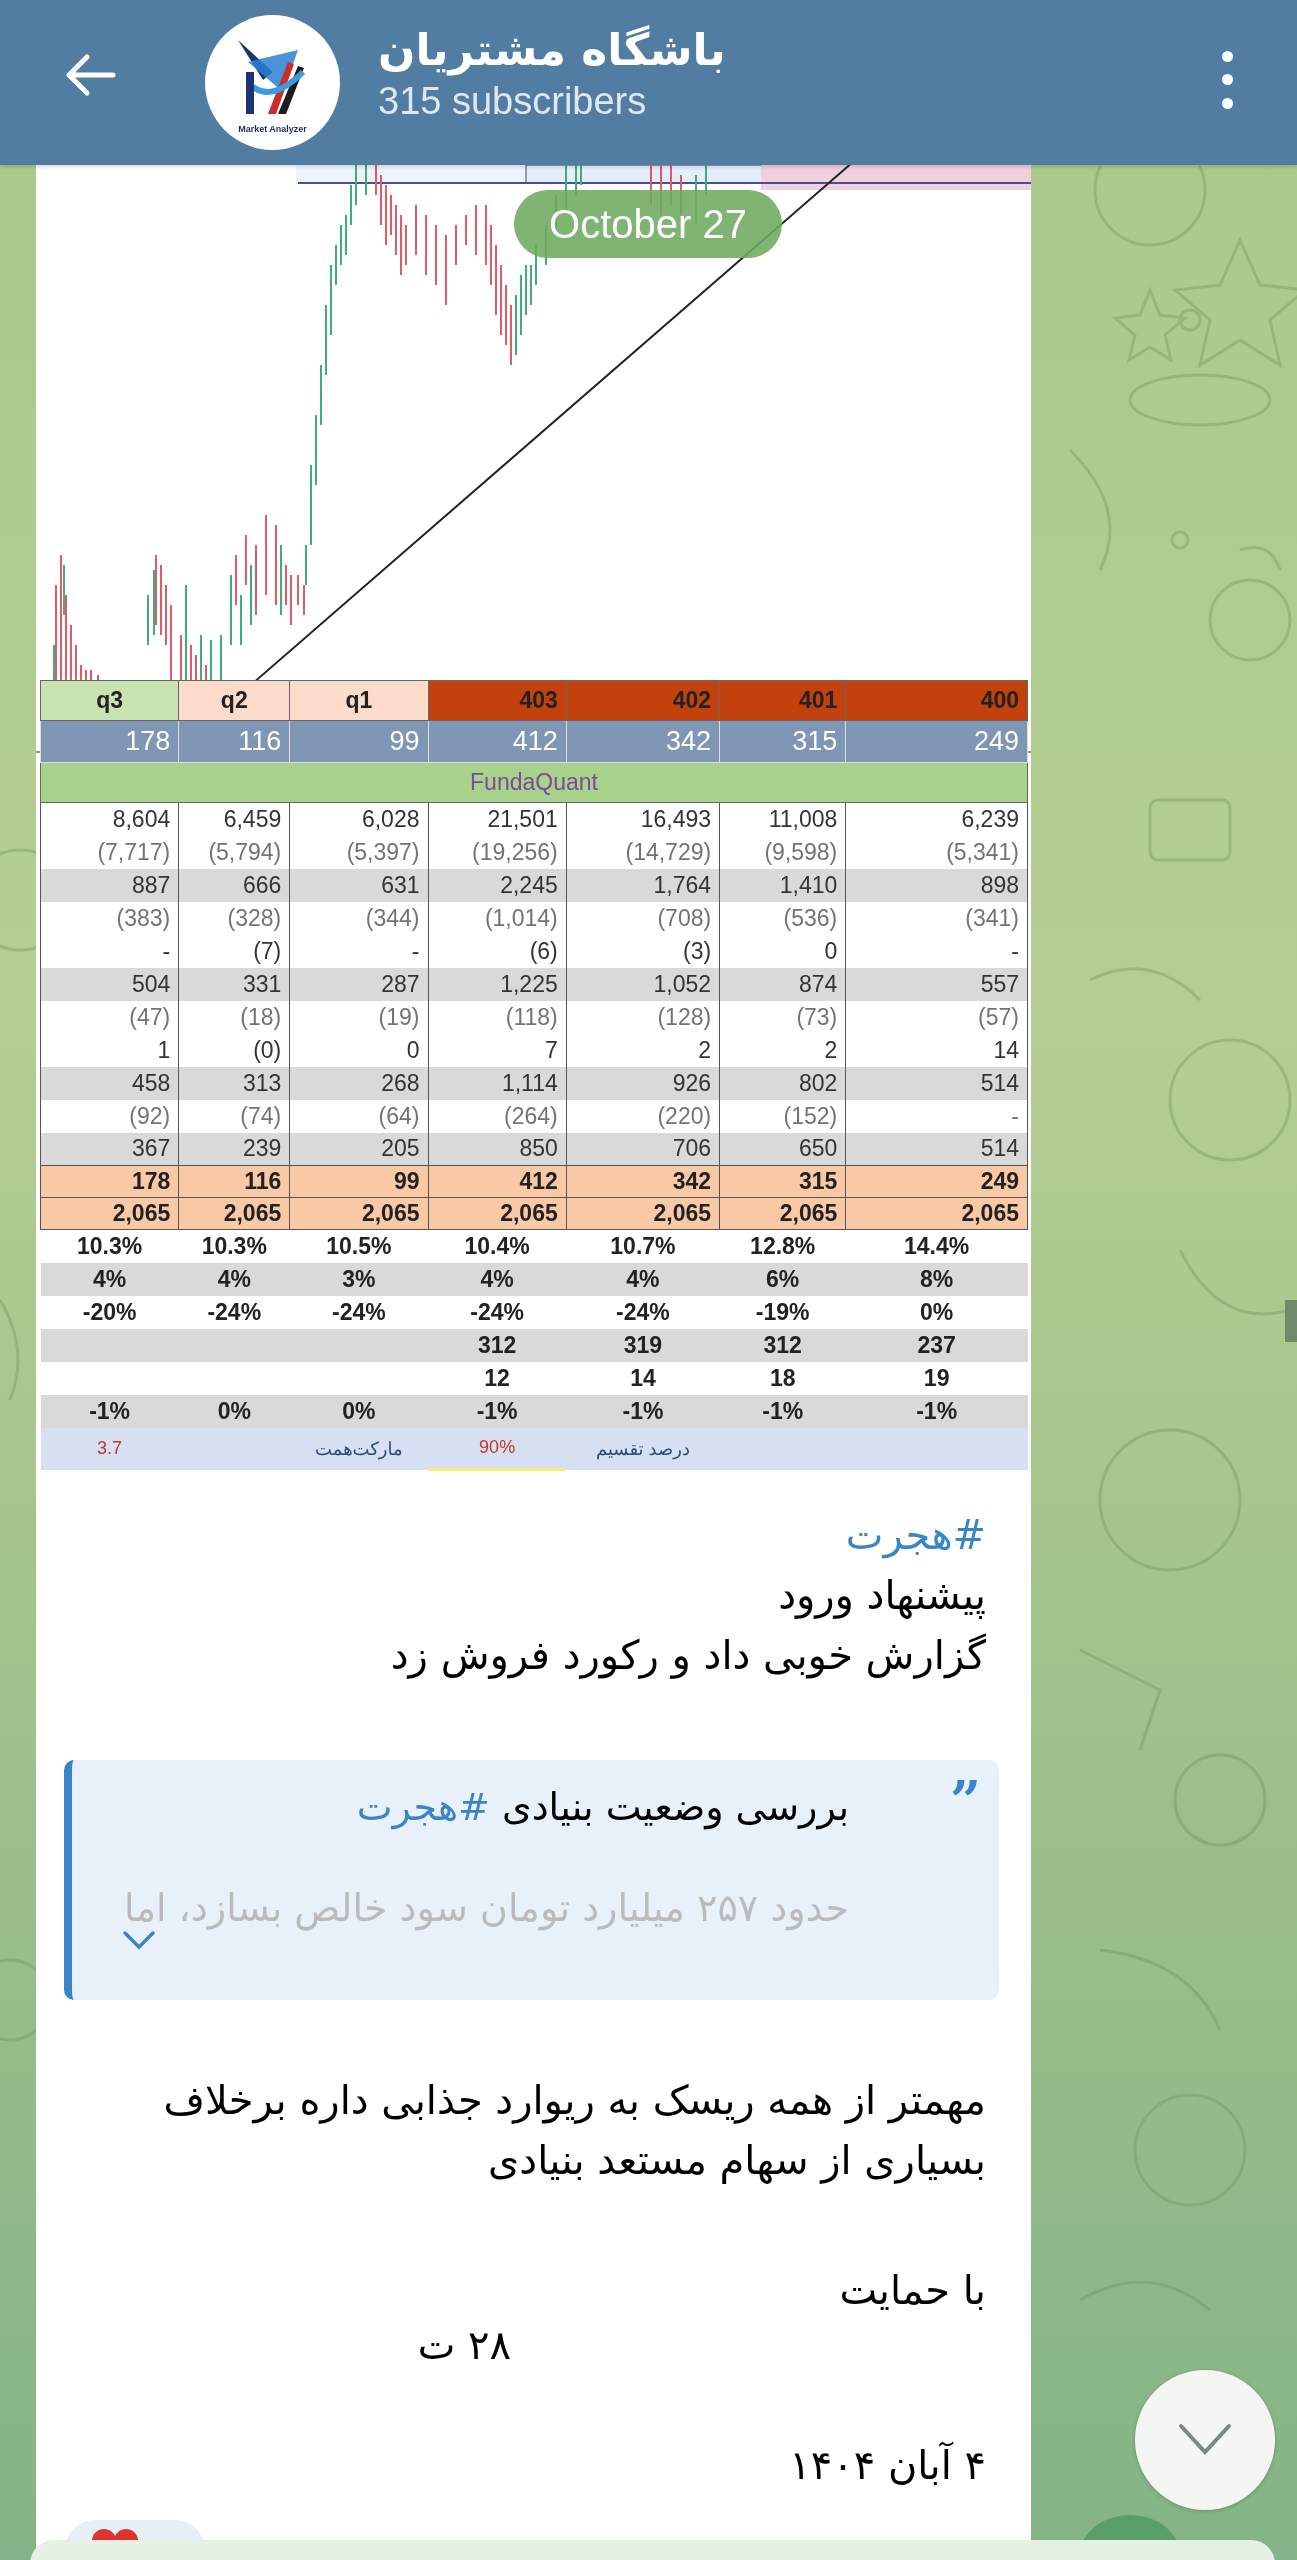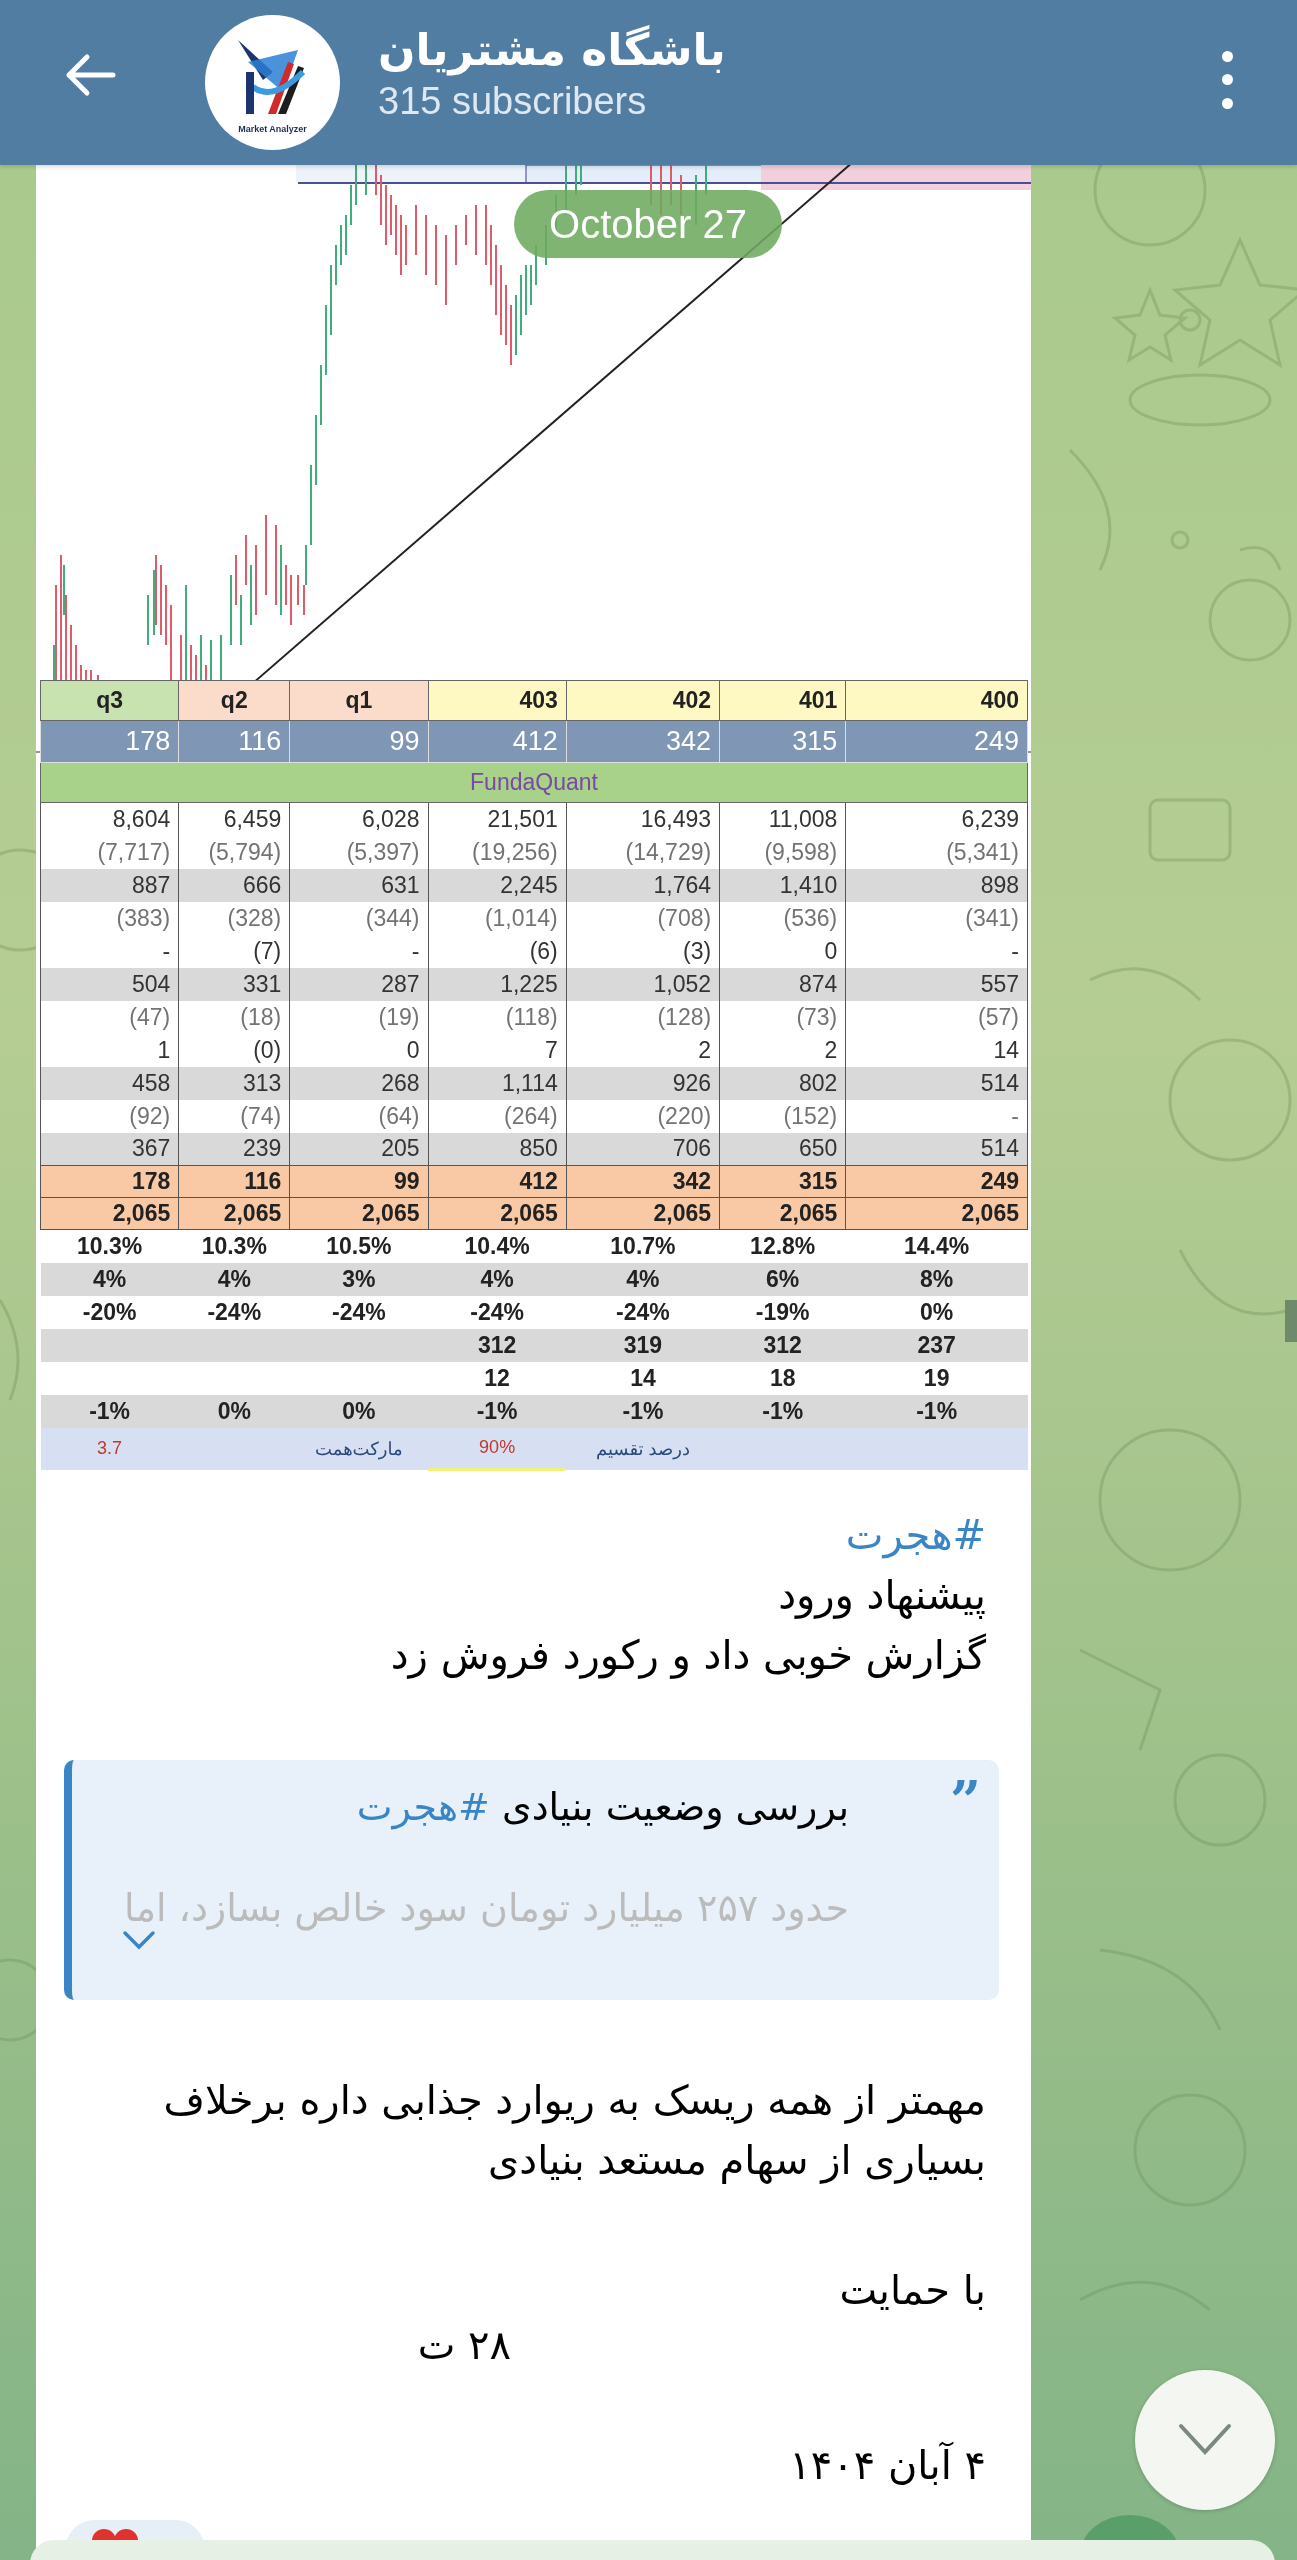--- a/index.html
+++ b/index.html
@@ -37,21 +37,21 @@
   }
   .chart-area { position: absolute; left: 0; top: 55px; width: 995px; height: 605px; background: #fff; overflow: hidden; }
   .date-pill {
     position: absolute; left: 478px; top: 80px; width: 268px; height: 68px; border-radius: 34px;
     background: rgba(110,170,95,0.88); color: #fff; font-family: "Liberation Sans", sans-serif; font-size: 40px;
     display: flex; align-items: center; justify-content: center; z-index: 5;
   }
   
   .fin-table { position: absolute; left: 6px; top: 570px; width: 984px; border-collapse: collapse; font-family: "Liberation Sans", sans-serif; font-size: 23px; }
   .fin-table td { text-align: right; padding: 0 8px; height: 33px; border-left: 1px solid #555; border-right: 1px solid #555; }
-  .row-head td { background: #fef9c3; font-weight: bold; height: 40px; border: 1px solid #666; color: #222; }
+  .row-head td { background: #c2410c; font-weight: bold; height: 40px; border: 1px solid #666; color: #222; }
   .row-head td.q3 { background: #c8e3b0; text-align: center; margin-top: 48px; }
   .row-head td.q2, .row-head td.q1 { background: #fbdccb; text-align: center; }
   .row-blue td { background: #7f96b5; color: #fff; font-size: 27px; height: 42px; border: 1px solid #ddd; }
   .row-green td { background: #a8d18a; color: #7a4aa0; text-align: center; height: 40px; border: 1px solid #666; }
   .row-white td { background: #fff; color: #333; }
   .row-gray td { background: #d9d9d9; color: #333; }
   .neg td { color: #737373; }
   .row-peach td { background: #f9c8a5; font-weight: bold; color: #222; border: 1px solid #555; height: 32px; }
   .row-pct td { font-weight: bold; border-left: none; border-right: none; color: #222; text-align: center; }
   .row-footer td { background: #d6e0f2; border: none; height: 42px; font-size: 18px; }

